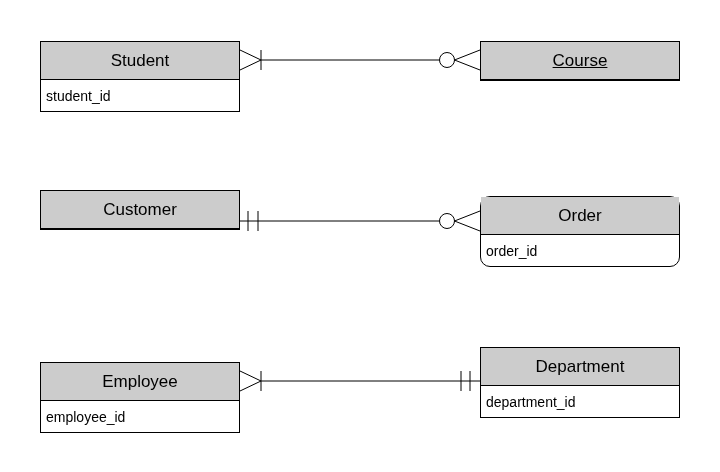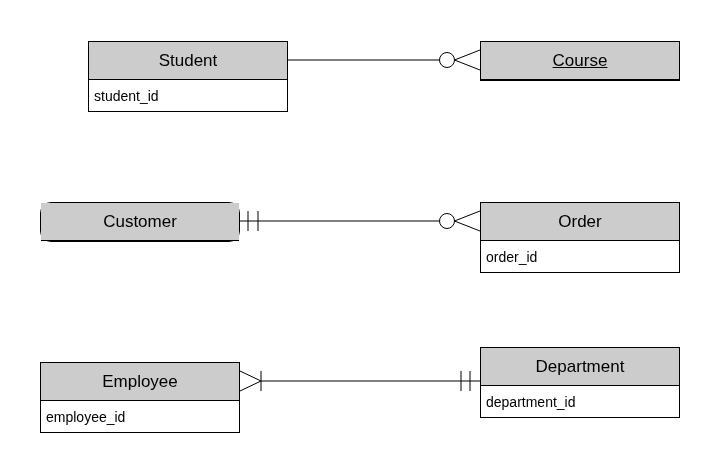--- a/index.html
+++ b/index.html
@@ -53,24 +53,24 @@
     line-height:1;
   }
   .entity-attr{
     height:31px;
     display:flex;
     align-items:center;
     padding-left:5px;
     font-size:14px;
     line-height:1;
   }
-  .e-student    {left:40px; top:41px;margin-left:48px;}
+  .e-student    {left:40px; top:41px;}
   .e-course     {left:480px;top:41px;text-decoration:underline;}
-  .e-customer   {left:40px; top:202px;border-radius:11px;}
-  .e-order      {left:480px;top:202px;}
+  .e-customer   {left:40px; top:190px;}
+  .e-order      {left:480px;top:196px;border-radius:10px;}
   .e-employee   {left:40px; top:362px;}
   .e-department {left:480px;top:347px;}
 </style>
 </head>
 <body>
 
 <div id="canvas">
 
   <svg id="connectors" viewBox="0 0 720 472" xmlns="http://www.w3.org/2000/svg">
 

